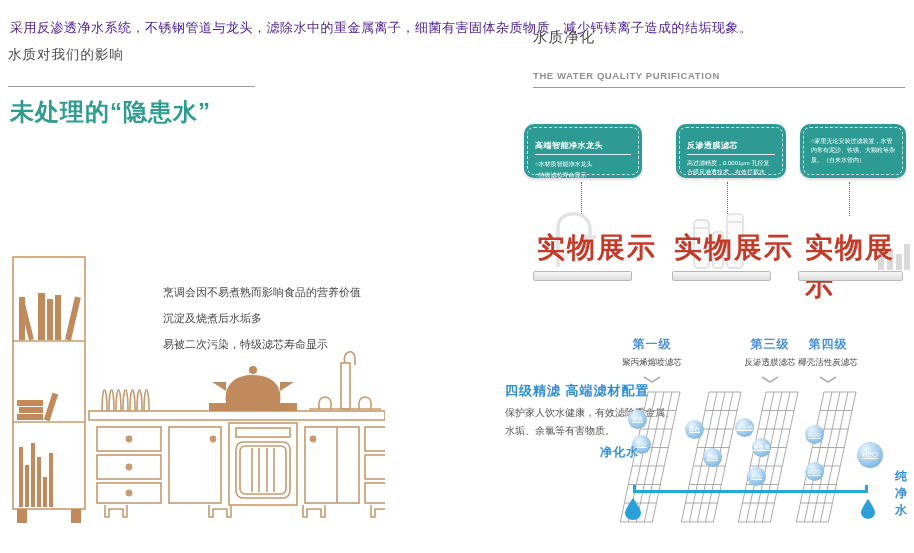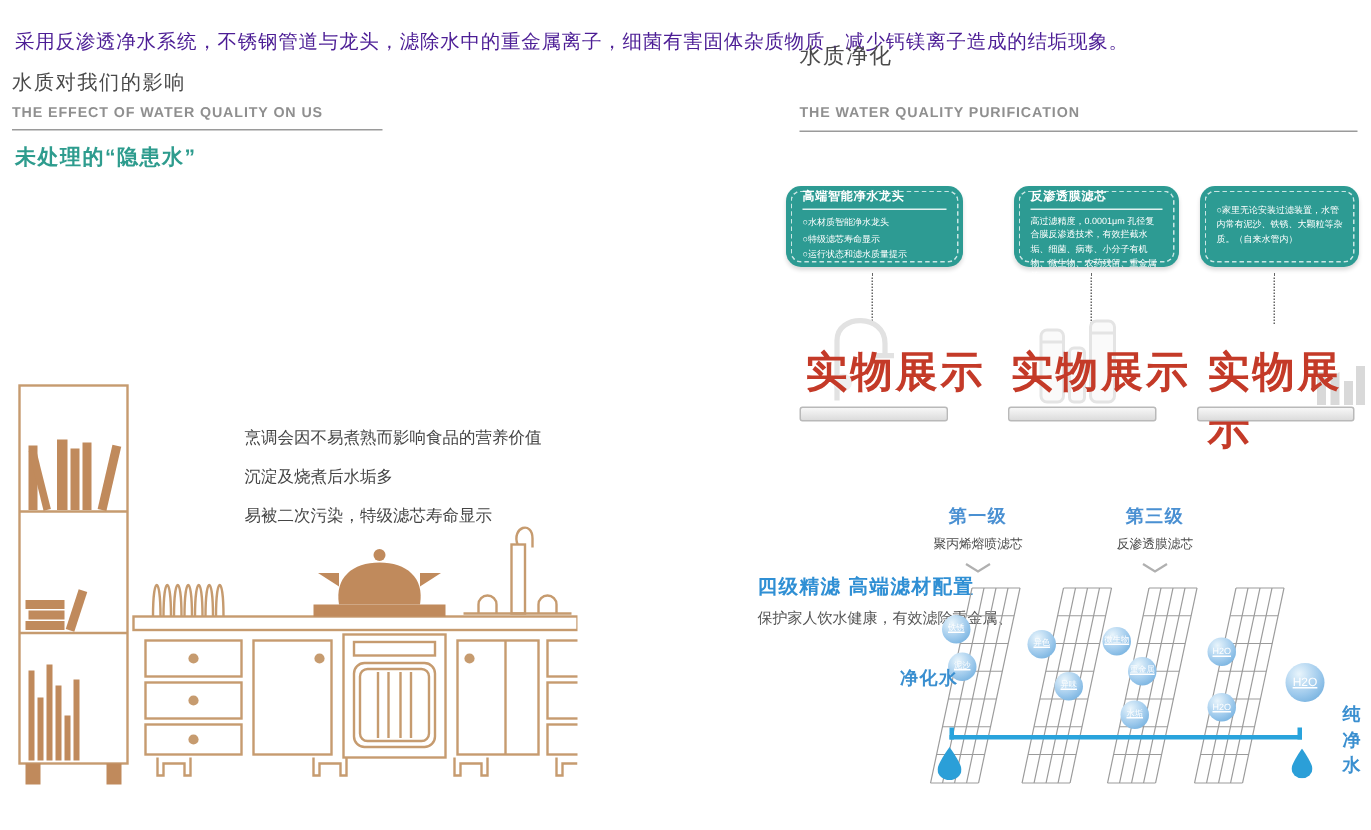--- a/index.html
+++ b/index.html
@@ -11,27 +11,27 @@
   
   .sec-cn{font-size:13.5px;color:#4a4a4a;text-align:left;letter-spacing:1px;}
   .sec-en{font-size:9.5px;font-weight:bold;color:#8f8f8f;letter-spacing:.6px;}
   .sec-line{height:1px;background:#9a9a9a;}
   .left-cn{left:8px;top:46px;width:247px;}
   .left-en{left:8px;top:70px;width:247px;}
   .left-line{left:8px;top:86px;width:247px;}
   .right-cn{left:533px;top:28px;width:372px;font-size:14.5px;}
   .right-en{left:533px;top:70px;width:372px;}
   .right-line{left:533px;top:87px;width:372px;}
-  .teal-heading{left:10px;top:96px;font-size:14px;font-weight:bold;color:#2e9c8e;letter-spacing:1px;}
+  .teal-heading{left:10px;top:96px;font-size:24px;font-weight:bold;color:#2e9c8e;letter-spacing:1px;}
   .para1{left:12px;top:130px;font-size:11px;color:#555;line-height:2.05;}
   .para2{left:163px;top:280px;font-size:11px;color:#454545;line-height:2.35;}
   
   .card{top:124px;height:54px;background:#2d9b93;border-radius:10px;color:#fff;
         box-shadow:0 2px 3px rgba(0,0,0,.15);outline:1px dashed rgba(255,255,255,.75);outline-offset:-4px;
-        padding:1px 11px;box-sizing:border-box;}
+        padding:16px 11px;box-sizing:border-box;}
   .card1{left:524px;width:118px;}
   .card2{left:676px;width:110px;}
   .card3{left:800px;width:106px;padding-top:13px;}
   .card-title{font-size:8px;font-weight:bold;letter-spacing:.5px;border-bottom:1px solid rgba(255,255,255,.85);
         padding-bottom:3px;margin-bottom:4px;}
   .card-line{font-size:6px;line-height:1.75;}
   .card-body{font-size:6px;line-height:1.55;}
   .dotline{width:0;border-left:1px dotted #666;height:34px;top:182px;}
   
   .ghost{opacity:1;}
@@ -55,21 +55,20 @@
         border-right:3px solid #29a3dc;border-bottom:3px solid #29a3dc;box-sizing:border-box;}
 </style>
 </head>
 <body>
 
 <div id="canvas">
 
   <div class="abs intro">采用反渗透净水系统，不锈钢管道与龙头，滤除水中的重金属离子，细菌有害固体杂质物质，减少钙镁离子造成的结垢现象。</div>
 
   <div class="abs sec-cn left-cn">水质对我们的影响</div>
-  <div class="abs sec-en left-en">THE EFFECT OF WATER QUALITY ON US</div>
   <div class="abs sec-line left-line"></div>
   <div class="abs teal-heading">未处理的“隐患水”</div>
   <div class="abs para2">
     <div>烹调会因不易煮熟而影响食品的营养价值</div>
     <div>沉淀及烧煮后水垢多</div>
     <div>易被二次污染，特级滤芯寿命显示</div>
   </div>
 
   <svg class="abs" style="left:5px;top:251px;" width="380" height="292" viewBox="0 0 380 292">
     <g stroke="#c69b6f" stroke-width="1.6" fill="none">
@@ -215,24 +214,32 @@
         <polyline points="1,1 9,6 17,1" stroke="#b0b0b0" stroke-width="1.5" fill="none"></polyline>
       </svg>
   </div>
   <div class="abs stage" style="left:730px;">
     <div class="stage-name">第三级</div>
     <div class="stage-filter">反渗透膜滤芯</div>
     <svg class="stage-chevron" width="18" height="7">
         <polyline points="1,1 9,6 17,1" stroke="#b0b0b0" stroke-width="1.5" fill="none"></polyline>
       </svg>
   </div>
+  <div class="abs stage" style="left:788px;">
+    <div class="stage-name">第四级</div>
+    <div class="stage-filter">椰壳活性炭滤芯</div>
+    <svg class="stage-chevron" width="18" height="7">
+        <polyline points="1,1 9,6 17,1" stroke="#b0b0b0" stroke-width="1.5" fill="none"></polyline>
+      </svg>
+  </div>
 
   <div class="abs diagram-heading">四级精滤 高端滤材配置</div>
   <div class="abs diagram-desc">
     <div>保护家人饮水健康，有效滤除重金属、</div>
+    <div>水垢、余氯等有害物质。</div>
   </div>
 
   <svg class="abs" style="left:615px;top:388px;" width="290" height="148" viewBox="0 0 290 148">
     <defs>
       <g id="mesh" stroke="#9b9b9b" stroke-width="0.8" fill="none">
         <line x1="0" y1="0" x2="0" y2="130"></line>
           <line x1="8" y1="0" x2="8" y2="130"></line>
         <line x1="16" y1="0" x2="16" y2="130"></line>
           <line x1="24" y1="0" x2="24" y2="130"></line>
         <line x1="32" y1="0" x2="32" y2="130"></line>

